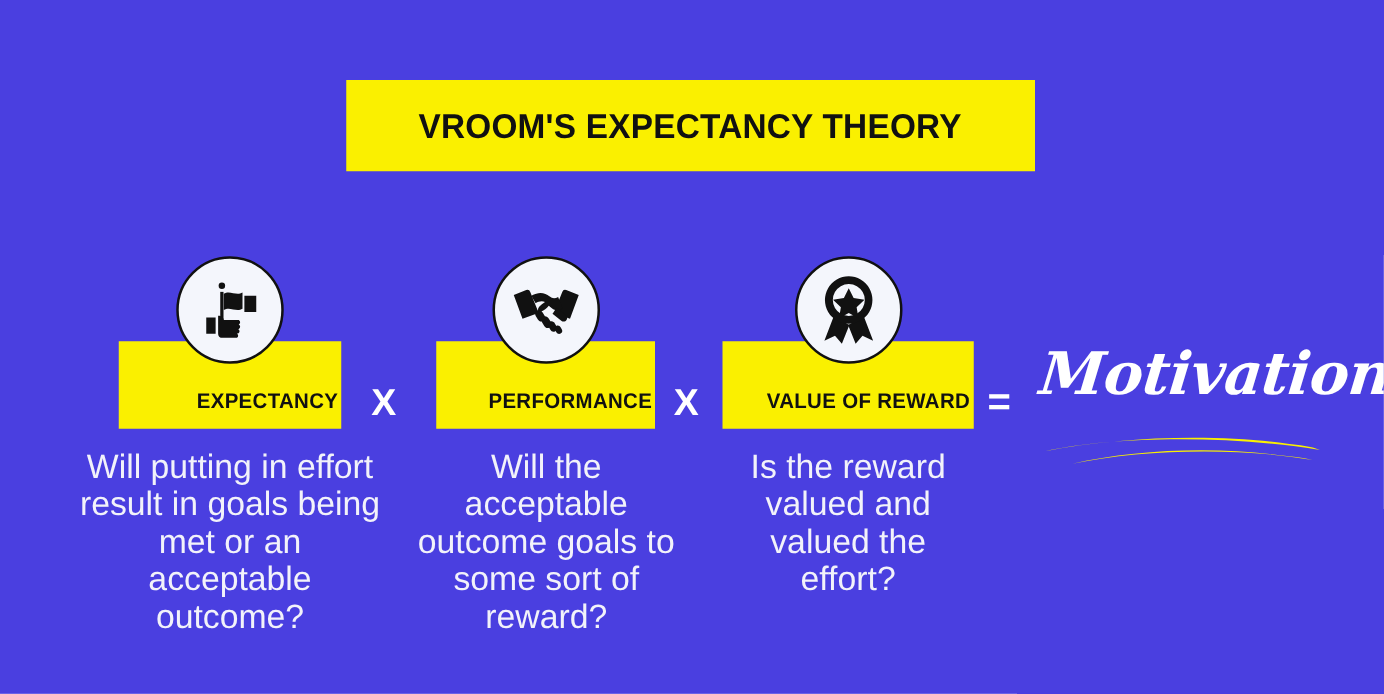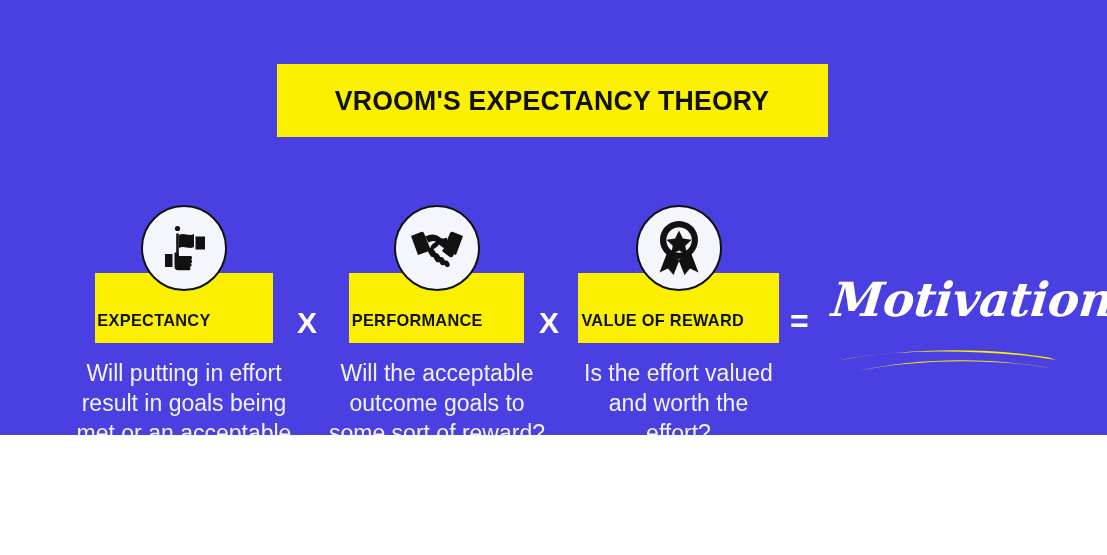--- a/index.html
+++ b/index.html
@@ -8,21 +8,21 @@
   }
   body {
     width: 1107px;
     height: 555px;
     overflow: hidden;
     font-family: "Liberation Sans", sans-serif;
   }
   #infographic {
     position: relative;
     width: 1107px;
-    height: 435px;
+    height: 555px;
     background: #4A3FE0;
     overflow: hidden;
   }
 
   
   .title-banner {
     position: absolute;
     left: 277px;
     top: 64px;
     width: 551px;
@@ -79,21 +79,21 @@
 
   .label-box {
     position: absolute;
     top: 68px;
     left: 0;
     width: 100%;
     height: 70px;
     background: #FAF000;
     display: flex;
     align-items: flex-end;
-    justify-content: flex-start;
+    justify-content: flex-end;
     z-index: 1;
     box-sizing: border-box;
     padding-bottom: 12px;
   }
   .label-text {
     font-family: "Liberation Sans", sans-serif;
     font-weight: bold;
     font-size: 17px;
     letter-spacing: 0.3px;
     color: #111111;
@@ -145,21 +145,21 @@
     width: 226px;
     height: 38px;
   }
 
   
   .desc {
     position: absolute;
     top: 358px;
     color: #F2F2FA;
     font-family: "Liberation Sans", sans-serif;
-    font-size: 23px;
+    font-size: 27px;
     line-height: 30px;
     text-align: center;
     font-weight: 400;
   }
   .desc-1 { left: 62px;  width: 244px; }
   .desc-2 { left: 326px; width: 222px; }
   .desc-3 { left: 576px; width: 205px; }
 </style>
 </head>
 <body>
@@ -234,15 +234,15 @@
   <div class="motivation-wrap">
     <div class="motivation-text">Motivation</div>
     <svg class="motivation-underline" viewBox="0 0 226 38">
       <path d="M2 17 C55 5, 150 4, 222 16 C215 13, 205 12, 196 11 C140 3, 62 5, 2 17 Z" fill="#FAF000"></path>
       <path d="M24 27 C80 15, 160 14, 216 24 C208 22, 198 21, 188 20 C134 13, 72 16, 24 27 Z" fill="#FAF000"></path>
     </svg>
   </div>
 
   <div class="desc desc-1">Will putting in effort result in goals being met or an acceptable outcome?</div>
   <div class="desc desc-2">Will the acceptable outcome goals to some sort of reward?</div>
-  <div class="desc desc-3">Is the effort valued and worth the effort?</div>
+  <div class="desc desc-3">Is the reward valued and valued the effort?</div>
 
 </div>
 
 </body></html>

